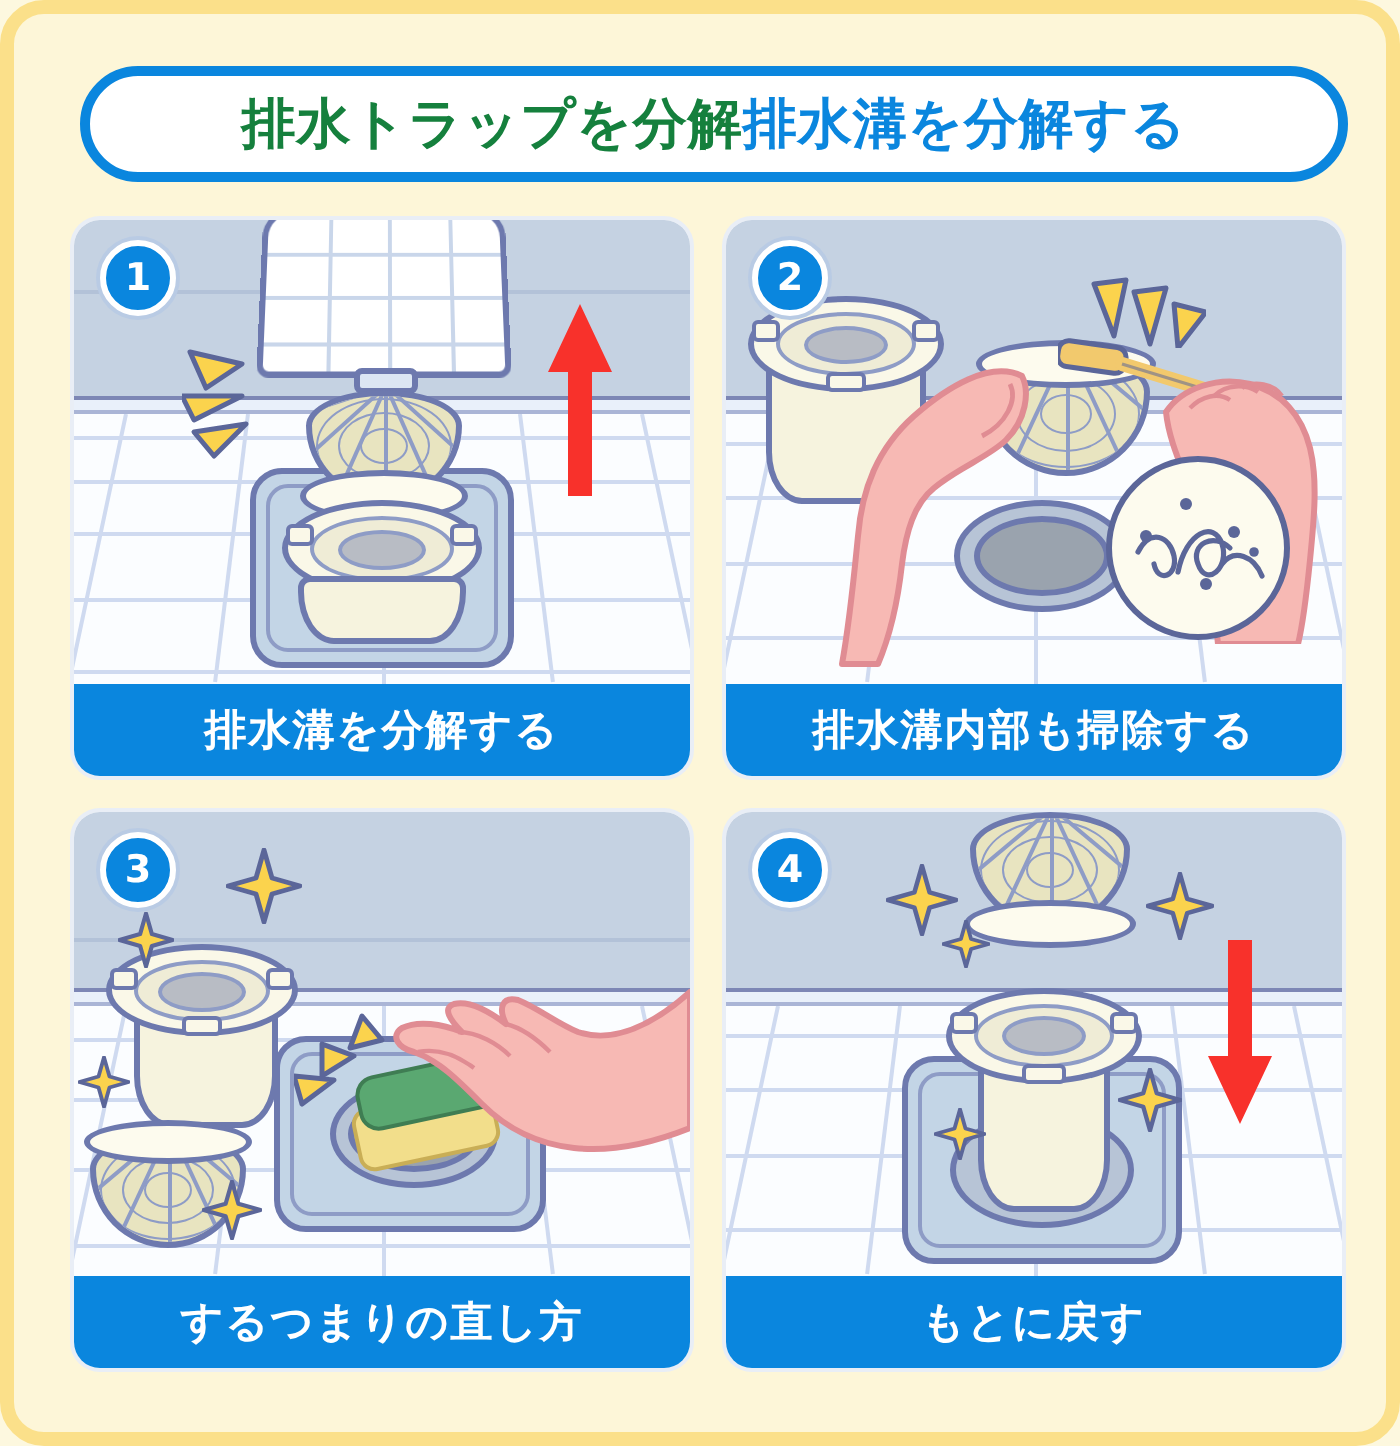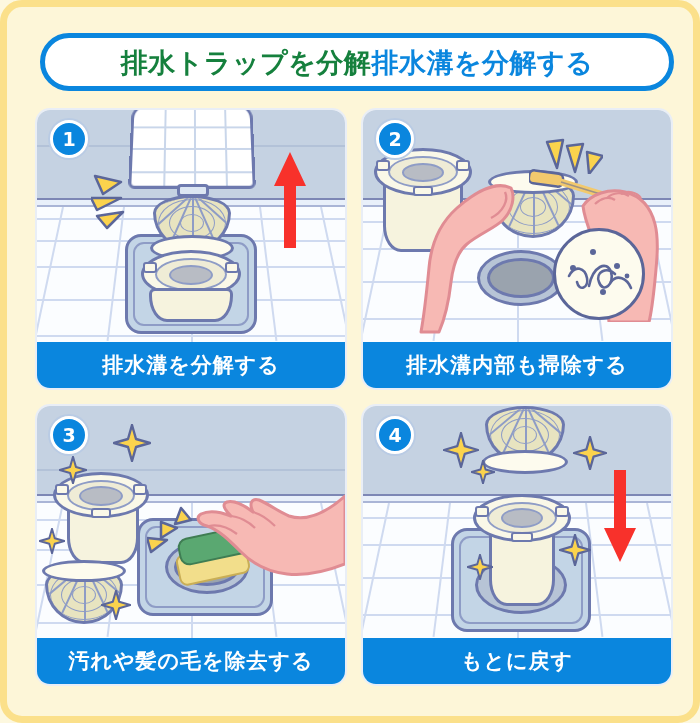--- a/index.html
+++ b/index.html
@@ -526,21 +526,21 @@
         <svg class="sparkle" style="left:22px;top:50px;" width="28" height="28" viewBox="0 0 38 38">
           <path d="M19 1 L23 15 L37 19 L23 23 L19 37 L15 23 L1 19 L15 15 Z" fill="#fbd34d" stroke="#5b6699" stroke-width="2.8" stroke-linejoin="round"></path>
         </svg>
         <svg class="sparkle" style="left:2px;top:122px;" width="26" height="26" viewBox="0 0 38 38">
           <path d="M19 1 L23 15 L37 19 L23 23 L19 37 L15 23 L1 19 L15 15 Z" fill="#fbd34d" stroke="#5b6699" stroke-width="2.8" stroke-linejoin="round"></path>
         </svg>
         <svg class="sparkle" style="left:64px;top:184px;" width="30" height="30" viewBox="0 0 38 38">
           <path d="M19 1 L23 15 L37 19 L23 23 L19 37 L15 23 L1 19 L15 15 Z" fill="#fbd34d" stroke="#5b6699" stroke-width="2.6" stroke-linejoin="round"></path>
         </svg>
       </div>
-      <div class="caption">汚れや髪の毛を除去する</div>
+      <div class="caption">するつまりの直し方</div>
       <div class="badge">3</div>
     </div>
 
     <div class="panel">
       <div class="scene">
         <div class="wall"></div>
         <div class="wall-edge"></div>
         <div class="floor">
           <div class="h-line" style="top:10%"></div>
           <div class="h-line" style="top:30%"></div>

